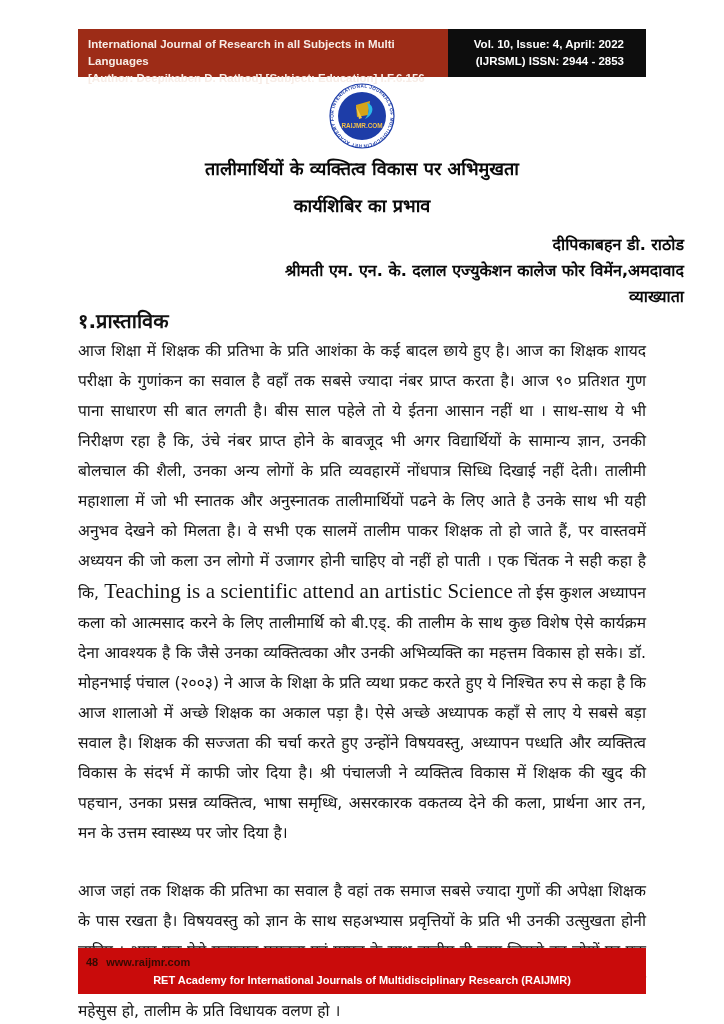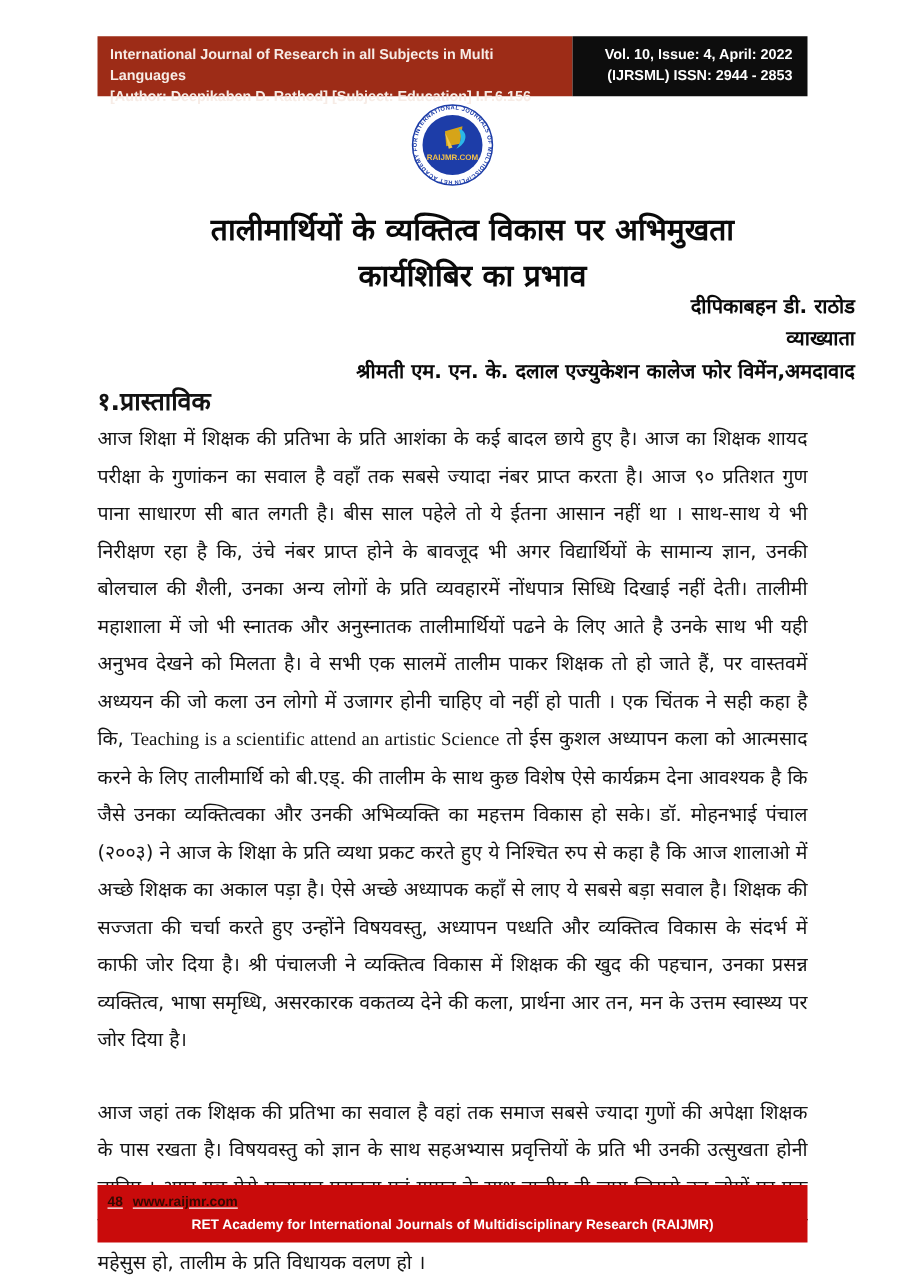--- a/index.html
+++ b/index.html
@@ -22,35 +22,35 @@
     flex:1;
     background:#9d2c17;
     color:#f7ece6;
     padding:7px 10px 0 10px;
     font-size:11.5px;line-height:17px;
   }
   .header-right{
     width:168px;
     background:#0d0d0d;
     color:#ffffff;
-    padding:7px 12px 0 8px;
+    padding:7px 22px 0 8px;
     text-align:right;
     font-size:11.5px;line-height:17px;
   }
   
   .logo-wrap{
     position:absolute;top:83px;left:0;width:724px;
     display:flex;justify-content:center;
   }
   
   .title{
     position:absolute;top:150px;left:40px;width:644px;
-    margin:16px;
+    margin:0;
     text-align:center;
-    font-size:24px;line-height:37px;
+    font-size:18px;line-height:37px;
     font-weight:bold;
     color:#0a0a0a;
   }
   .author-block{
     position:absolute;top:232px;left:40px;width:644px;
     text-align:right;
     font-size:16px;line-height:26px;
     font-weight:bold;
     color:#0a0a0a;
   }
@@ -65,33 +65,33 @@
   .para{
     margin:0;
     text-align:justify;
     font-size:15.6px;
     line-height:30px;
     color:#141414;
   }
   .para + .para{margin-top:28px;}
   .eng{
     font-family:"Liberation Serif",serif;
-    font-size:15px;
+    font-size:21px;
   }
   
   .footer{
     position:absolute;top:948px;left:78px;width:568px;height:46px;
     background:#c90b0b;
     color:#ffffff;
     font-family:"Liberation Sans",sans-serif;
     font-weight:bold;
     font-size:11px;line-height:18px;
     padding:5px 8px;box-sizing:border-box;
   }
-  .footer-line1{display:flex;align-items:baseline;text-decoration:underline;}
+  .footer-line1{display:flex;align-items:baseline;}
   .footer-pagenum{color:#360a02;margin-right:8px;}
   .footer-journal{flex:1;}
   .footer-site{color:#360a02;}
   .footer-line2{text-align:center;}
 </style>
 </head>
 <body>
 
 <div class="page">
 
@@ -123,22 +123,22 @@
     </svg>
   </div>
 
   <h1 class="title">
     <span>तालीमार्थियों के व्यक्तित्व विकास पर अभिमुखता</span><br>
     <span>कार्यशिबिर का प्रभाव</span>
   </h1>
 
   <div class="author-block">
     <div>दीपिकाबहन डी. राठोड</div>
+    <div>श्रीमती एम. एन. के. दलाल एज्युकेशन कालेज फोर विमेंन,अमदावाद</div>
     <div>व्याख्याता</div>
-    <div>श्रीमती एम. एन. के. दलाल एज्युकेशन कालेज फोर विमेंन,अमदावाद</div>
   </div>
 
   <div class="content">
     <h2 class="section-heading">१.प्रास्ताविक</h2>
     <p class="para"><span>आज शिक्षा में शिक्षक की प्रतिभा के प्रति आशंका के कई बादल छाये हुए है। आज का शिक्षक शायद परीक्षा के गुणांकन का सवाल है वहाँ तक सबसे ज्यादा नंबर प्राप्त करता है। आज ९० प्रतिशत गुण पाना साधारण सी बात लगती है। बीस साल पहेले तो ये ईतना आसान नहीं था । साथ-साथ ये भी निरीक्षण रहा है कि, उंचे नंबर प्राप्त होने के बावजूद भी अगर विद्यार्थियों के सामान्य ज्ञान, उनकी बोलचाल की शैली, उनका अन्य लोगों के प्रति व्यवहारमें नोंधपात्र सिध्धि दिखाई नहीं देती। तालीमी महाशाला में जो भी स्नातक और अनुस्नातक तालीमार्थियों पढने के लिए आते है उनके साथ भी यही अनुभव देखने को मिलता है। वे सभी एक सालमें तालीम पाकर शिक्षक तो हो जाते हैं, पर वास्तवमें अध्ययन की जो कला उन लोगो में उजागर होनी चाहिए वो नहीं हो पाती । एक चिंतक ने सही कहा है कि, </span><span class="eng">Teaching is a scientific attend an artistic Science</span><span> तो ईस कुशल अध्यापन कला को आत्मसाद करने के लिए तालीमार्थि को बी.एड्. की तालीम के साथ कुछ विशेष ऐसे कार्यक्रम देना आवश्यक है कि जैसे उनका व्यक्तित्वका और उनकी अभिव्यक्ति का महत्तम विकास हो सके। डॉ. मोहनभाई पंचाल (२००३) ने आज के शिक्षा के प्रति व्यथा प्रकट करते हुए ये निश्चित रुप से कहा है कि आज शालाओ में अच्छे शिक्षक का अकाल पड़ा है। ऐसे अच्छे अध्यापक कहाँ से लाए ये सबसे बड़ा सवाल है। शिक्षक की सज्जता की चर्चा करते हुए उन्होंने विषयवस्तु, अध्यापन पध्धति और व्यक्तित्व विकास के संदर्भ में काफी जोर दिया है। श्री पंचालजी ने व्यक्तित्व विकास में शिक्षक की खुद की पहचान, उनका प्रसन्न व्यक्तित्व, भाषा समृध्धि, असरकारक वकतव्य देने की कला, प्रार्थना आर तन, मन के उत्तम स्वास्थ्य पर जोर दिया है।</span></p>
     <p class="para">आज जहां तक शिक्षक की प्रतिभा का सवाल है वहां तक समाज सबसे ज्यादा गुणों की अपेक्षा शिक्षक के पास रखता है। विषयवस्तु को ज्ञान के साथ सहअभ्यास प्रवृत्तियों के प्रति भी उनकी उत्सुखता होनी चाहिए । अगर गुछ ऐसे मूल्यवान प्रसन्नता एवं गम्मत के साथ तालीम दी जाय जिससे उन लोगों पर एक दूसरे के प्रति व्यवहार सायुज्यपूर्ण हो, संकोच दूर हो, आत्मविश्वास बढ़े और अभिव्यक्ति में खुलापन महेसुस हो, तालीम के प्रति विधायक वलण हो ।</p>
   </div>
 
   <div class="footer">
     <div class="footer-line1">

